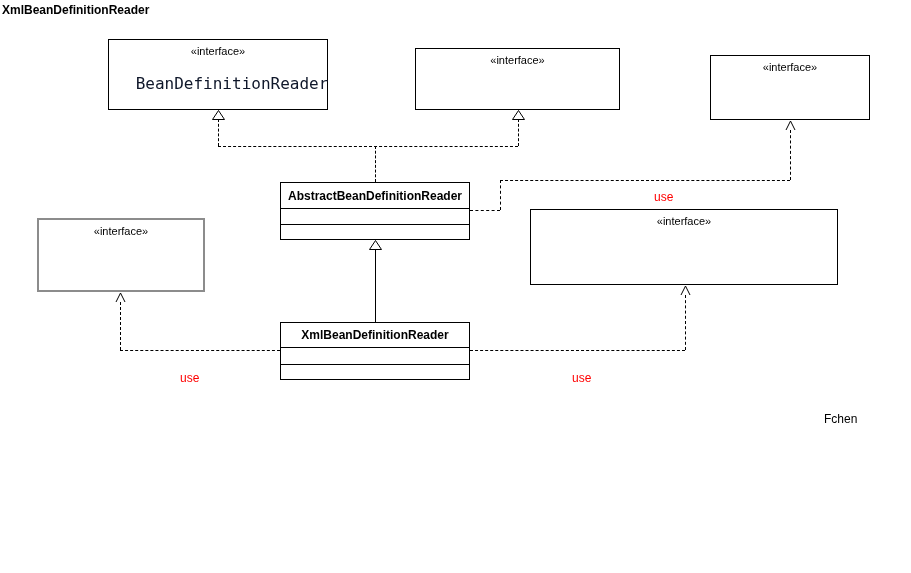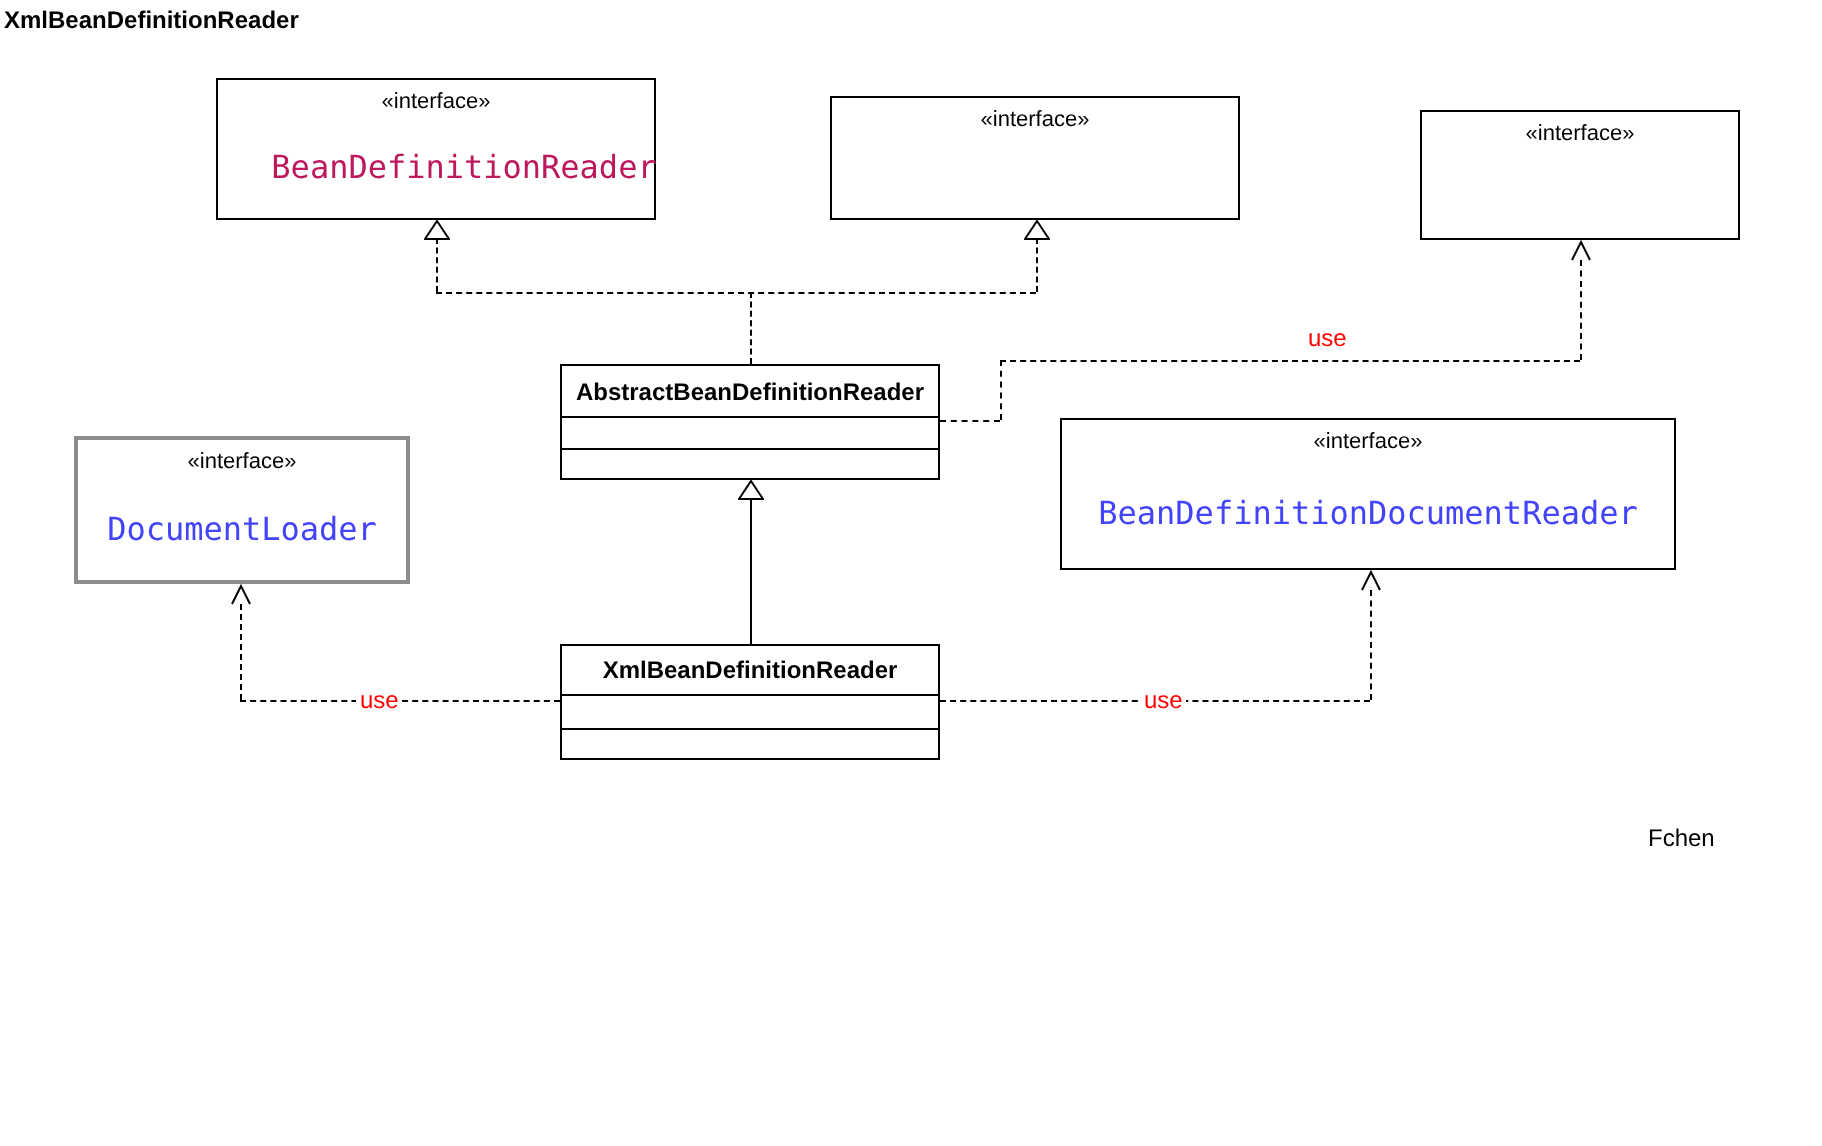--- a/index.html
+++ b/index.html
@@ -18,21 +18,21 @@
     position:absolute;background:#fff;border:1px solid #000;
     display:flex;flex-direction:column;align-items:center;box-sizing:border-box;
   }
   .iface-box .stereotype{
     font-size:11px;color:#000;margin-top:5px;line-height:13px;
   }
   .iface-box .iface-name{
     font-family:"DejaVu Sans Mono",monospace;font-size:16px;
     flex:1;display:flex;align-items:center;
   }
-  .name-red{color:#be185d;margin-left:28px;}
+  .name-red{color:#0f172a;margin-left:28px;}
   .name-blue{color:#4343fa;}
   #box-bdr {left:108px;top:39px;width:220px;height:71px;}
   #box-env {left:415px;top:48px;width:205px;height:62px;}
   #box-rl  {left:710px;top:55px;width:160px;height:65px;}
   #box-dl  {left:37px; top:218px;width:168px;height:74px;border:2px solid #8c8c8c;}
   #box-bddr{left:530px;top:209px;width:308px;height:76px;}
   
   .class-box{
     position:absolute;background:#fff;border:1px solid #000;box-sizing:border-box;
   }
@@ -48,21 +48,21 @@
   #box-xbdr{left:280px;top:322px;width:190px;height:58px;}
   #box-xbdr .class-title{height:24px;}
   #box-xbdr .comp-1{height:16px;}
   #box-xbdr .comp-2{height:16px;}
   
   .h-dash{position:absolute;height:0;border-top:1px dashed #000;}
   .v-dash{position:absolute;width:0;border-left:1px dashed #000;}
   .v-solid{position:absolute;width:0;border-left:1px solid #000;}
   .arrowhead{position:absolute;}
   .use-label{
-    position:absolute;font-size:12px;color:#ff0000;line-height:14px;
+    position:absolute;font-size:12px;color:#ff0000;line-height:14px;margin-top:28px;
   }
   .on-line{background:#ffffff;padding:0 2px;}
 </style>
 </head>
 <body>
 
 <div class="canvas">
 
   <div class="diagram-title">XmlBeanDefinitionReader</div>
 
@@ -74,26 +74,24 @@
   <div class="iface-box" id="box-env">
     <div class="stereotype">«interface»</div>
   </div>
 
   <div class="iface-box" id="box-rl">
     <div class="stereotype">«interface»</div>
   </div>
 
   <div class="iface-box" id="box-dl">
     <div class="stereotype">«interface»</div>
-    <div class="iface-name name-blue">DocumentLoader</div>
   </div>
 
   <div class="iface-box" id="box-bddr">
     <div class="stereotype">«interface»</div>
-    <div class="iface-name name-blue">BeanDefinitionDocumentReader</div>
   </div>
 
   <div class="class-box" id="box-abdr">
     <div class="class-title">AbstractBeanDefinitionReader</div>
     <div class="compartment comp-1"></div>
     <div class="compartment comp-2"></div>
   </div>
 
   <div class="class-box" id="box-xbdr">
     <div class="class-title">XmlBeanDefinitionReader</div>

